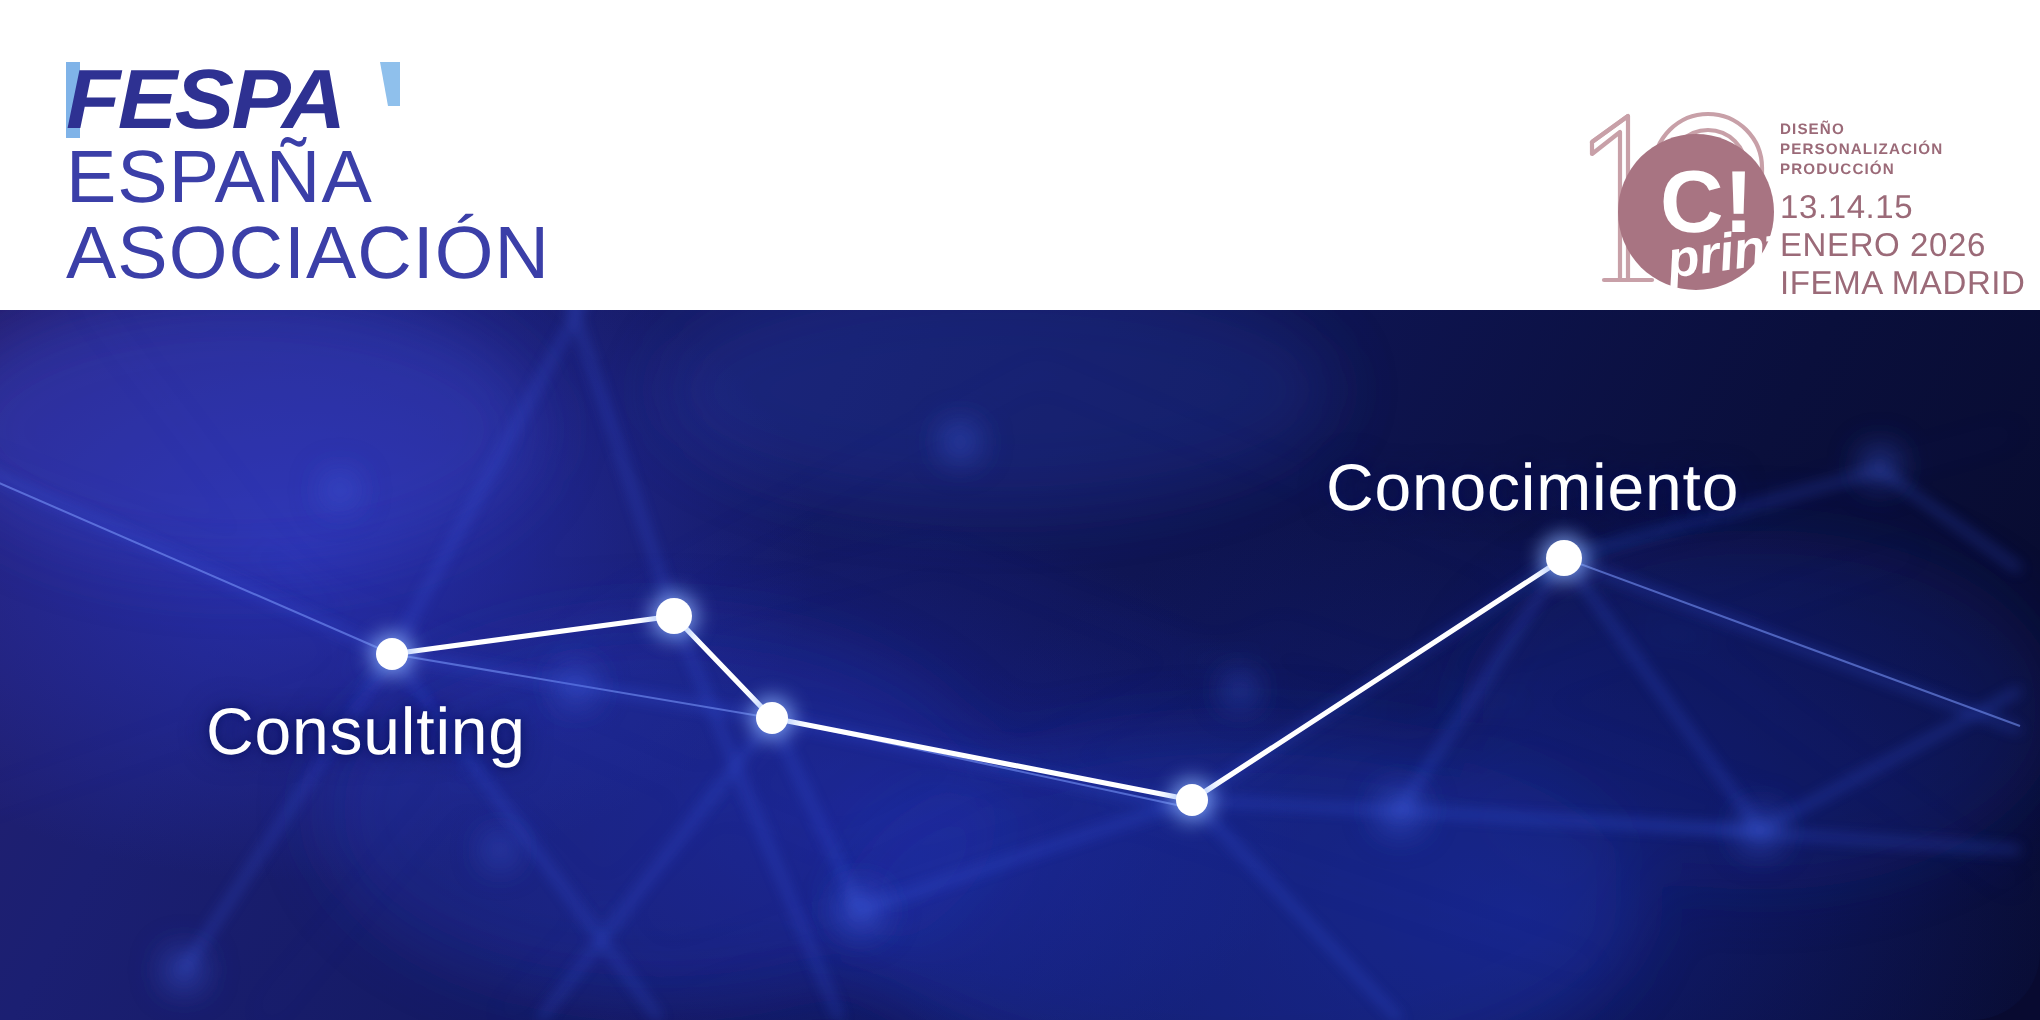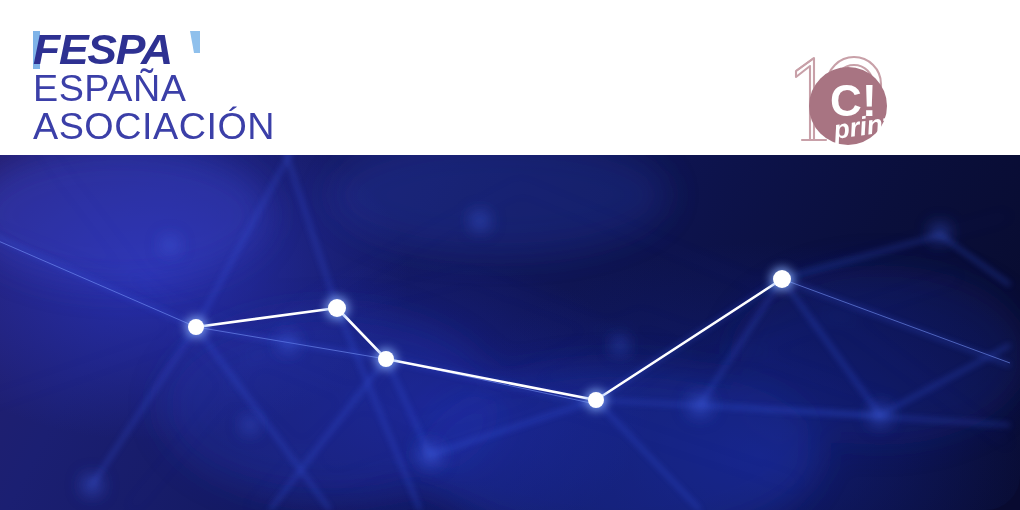--- a/index.html
+++ b/index.html
@@ -192,20 +192,30 @@
         <rect x="47" y="21" width="38" height="68" rx="19" ry="19" fill="none" stroke="#c8a0a8" stroke-width="2.1"></rect>
 
         <circle cx="60" cy="62" r="39" fill="#a87482"></circle>
 
         <text x="42" y="72" font-family="Liberation Sans, sans-serif" font-size="44" font-weight="bold" fill="#ffffff">C</text>
         <text x="74" y="72" font-family="Liberation Sans, sans-serif" font-size="44" font-weight="bold" fill="#ffffff">!</text>
 
         <text x="47" y="95" font-family="Liberation Sans, sans-serif" font-size="26" font-weight="bold" font-style="italic" fill="#ffffff" transform="rotate(-8 47 95)">print</text>
       </svg>
 
+      <div id="cprint-text">
+        <div class="cprint-small">DISEÑO</div>
+        <div class="cprint-small">PERSONALIZACIÓN</div>
+        <div class="cprint-small">PRODUCCIÓN</div>
+        <div id="cprint-dates-block">
+          <div class="cprint-big">13.14.15</div>
+          <div class="cprint-big">ENERO 2026</div>
+          <div class="cprint-big">IFEMA MADRID</div>
+        </div>
+      </div>
 
     </div>
   </div>
 
   <div id="banner">
 
     <div id="banner-panel">
 
       <svg id="bg-svg" viewBox="0 0 1020 355" preserveAspectRatio="none">
         <defs>
@@ -303,17 +313,19 @@
         </g>
         <g fill="#ffffff">
           <circle cx="196" cy="172" r="8"></circle>
           <circle cx="337" cy="153" r="9"></circle>
           <circle cx="386" cy="204" r="8"></circle>
           <circle cx="596" cy="245" r="8"></circle>
           <circle cx="782" cy="124" r="9"></circle>
         </g>
       </svg>
 
+      <div id="label-consulting" class="node-label">Consulting</div>
+      <div id="label-conocimiento" class="node-label">Conocimiento</div>
 
     </div>
 
   </div>
 </div>
 
 </body></html>

